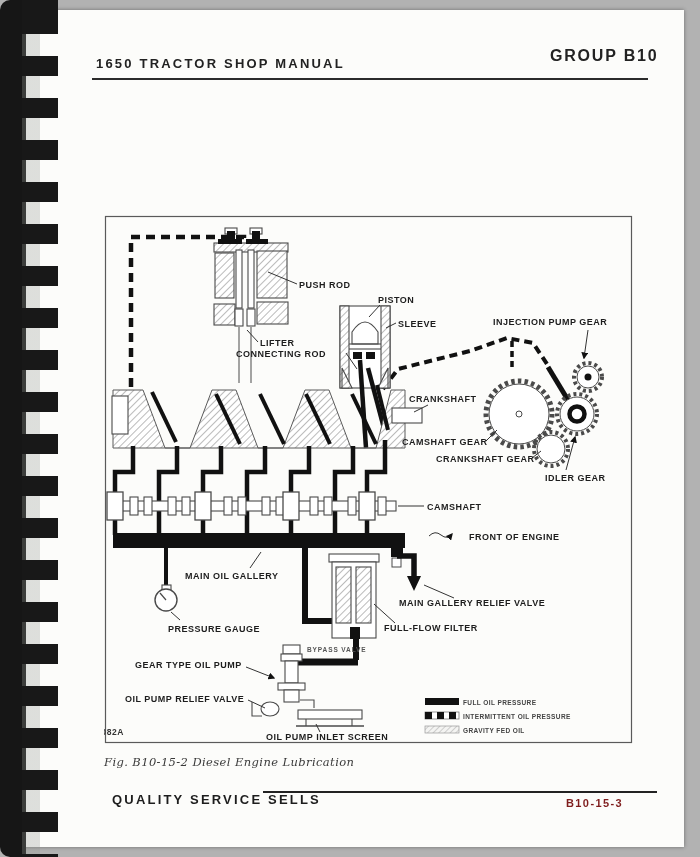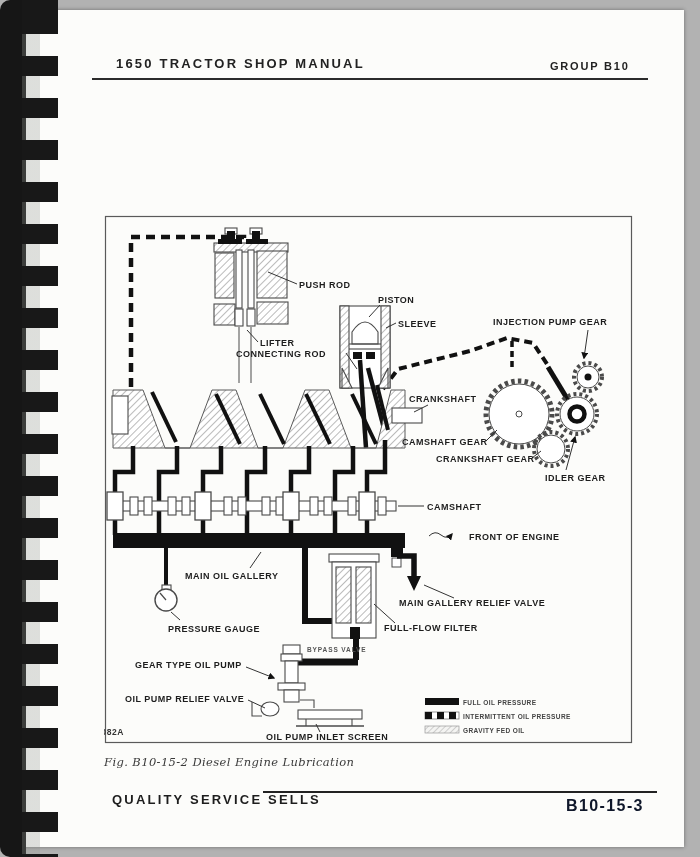--- a/index.html
+++ b/index.html
@@ -17,26 +17,26 @@
     position:absolute;left:22px;top:0;bottom:0;width:18px;
     background:repeating-linear-gradient(to bottom, rgba(72,78,70,.92) 0 20px, rgba(150,155,148,.30) 20px 42px);
     background-position:0 14px;
   }
   .comb-teeth{
     position:absolute;left:22px;top:0;bottom:0;width:36px;
     background:repeating-linear-gradient(to bottom, rgba(0,0,0,0) 0 0px, #181818 0 20px, rgba(0,0,0,0) 20px 42px);
     background-position:0 14px;
   }
   
-  .hdr-title{position:absolute;left:96px;top:56px;font-size:13px;font-weight:bold;letter-spacing:2.2px;color:#222;white-space:nowrap;margin-left:20px;}
-  .hdr-group{position:absolute;left:550px;top:60px;font-size:11px;font-weight:bold;letter-spacing:1.8px;color:#222;white-space:nowrap;}
+  .hdr-title{position:absolute;left:96px;top:56px;font-size:13px;font-weight:bold;letter-spacing:2.2px;color:#222;white-space:nowrap;}
+  .hdr-group{position:absolute;left:550px;top:47px;font-size:16px;font-weight:bold;letter-spacing:1.8px;color:#222;white-space:nowrap;}
   .hdr-rule{position:absolute;left:92px;top:78px;width:556px;height:2px;background:#2b2b2b;}
   .ftr-rule{position:absolute;left:263px;top:791px;width:394px;height:2px;background:#222;}
   .ftr-slogan{position:absolute;left:96px;top:792px;font-size:13px;font-weight:bold;letter-spacing:2.2px;color:#1d1d1d;white-space:nowrap;margin-left:16px;}
-  .ftr-page{position:absolute;left:566px;top:797px;font-size:16px;font-weight:bold;letter-spacing:1.4px;color:#0f172a;white-space:nowrap;}
+  .ftr-page{position:absolute;left:566px;top:797px;font-size:11px;font-weight:bold;letter-spacing:1.4px;color:#7f1d1d;white-space:nowrap;}
   
   .figure-box{position:absolute;left:104px;top:215px;width:529px;height:458px;}
   .figure-box svg{position:absolute;left:0;top:0;}
   .caption{
     position:absolute;left:104px;top:755px;width:529px;
     font-family:"DejaVu Serif",serif;font-style:italic;font-size:11.5px;color:#3a3a3a;letter-spacing:.4px;
   }
   
   .dlabel{font-family:"Liberation Sans",sans-serif;font-size:9px;font-weight:bold;letter-spacing:.5px;fill:#1d1d1d;}
   .dlabel-sm{font-family:"Liberation Sans",sans-serif;font-size:6.5px;font-weight:bold;letter-spacing:.9px;fill:#555;}

